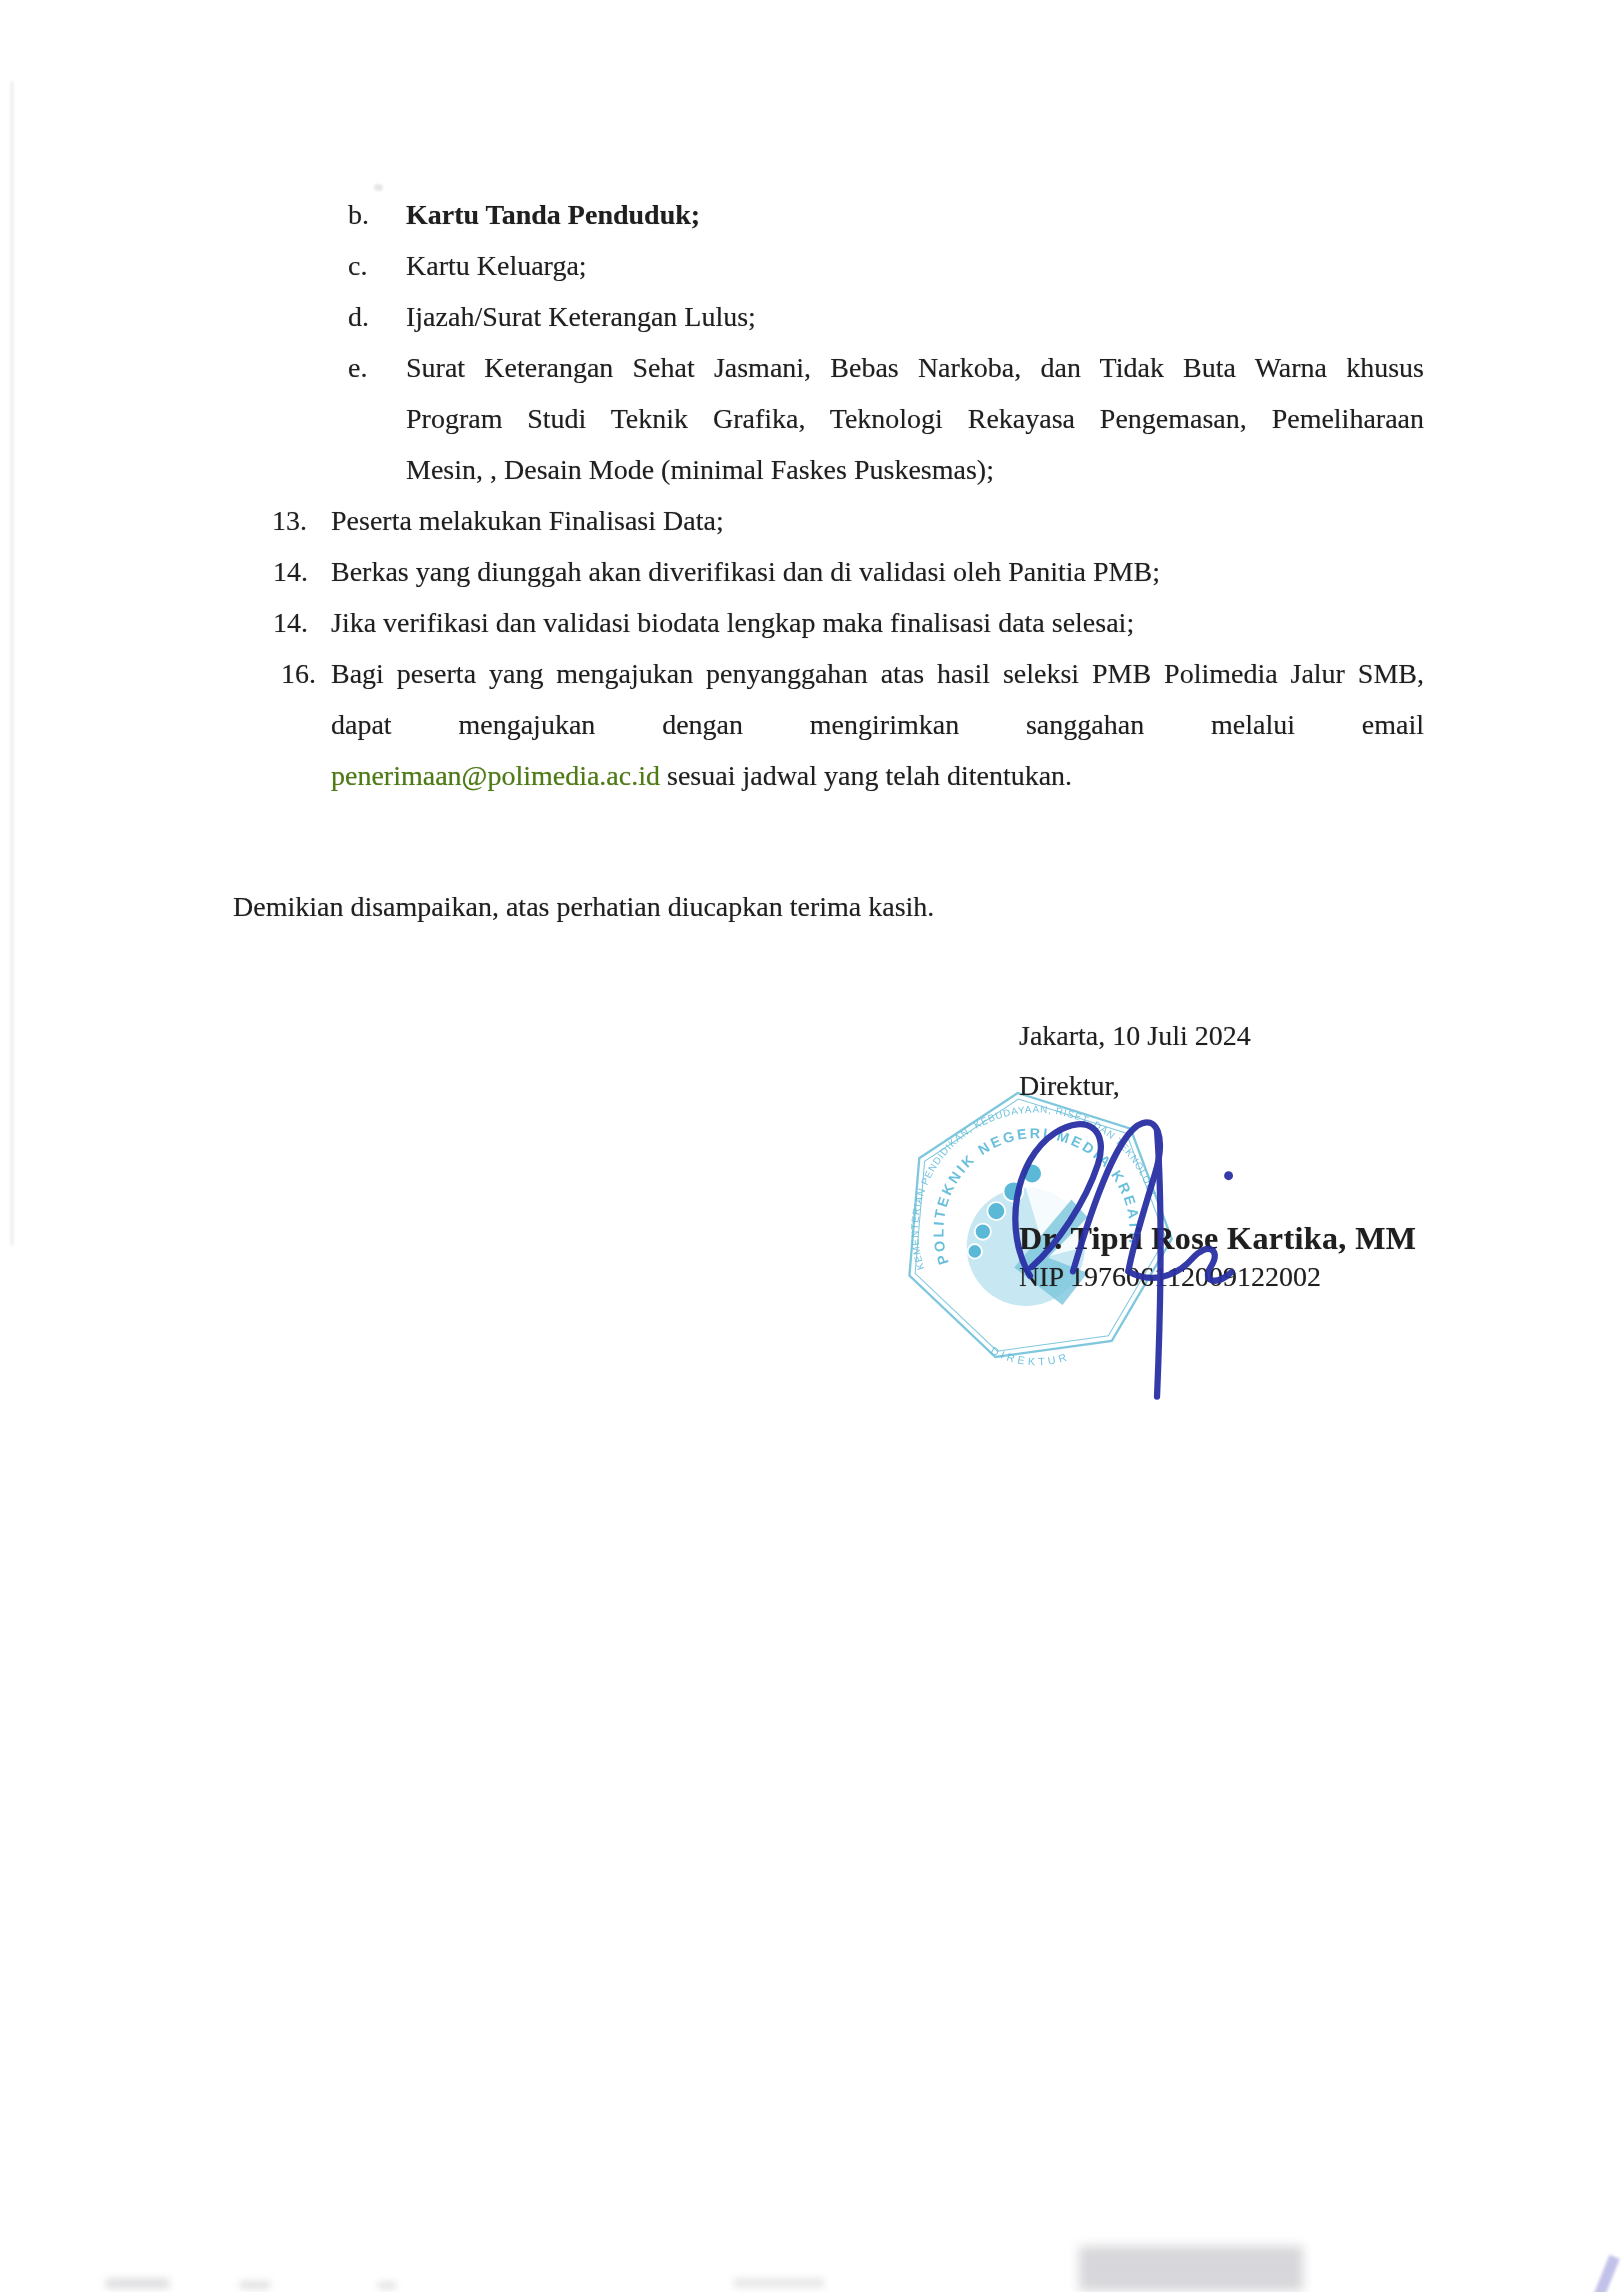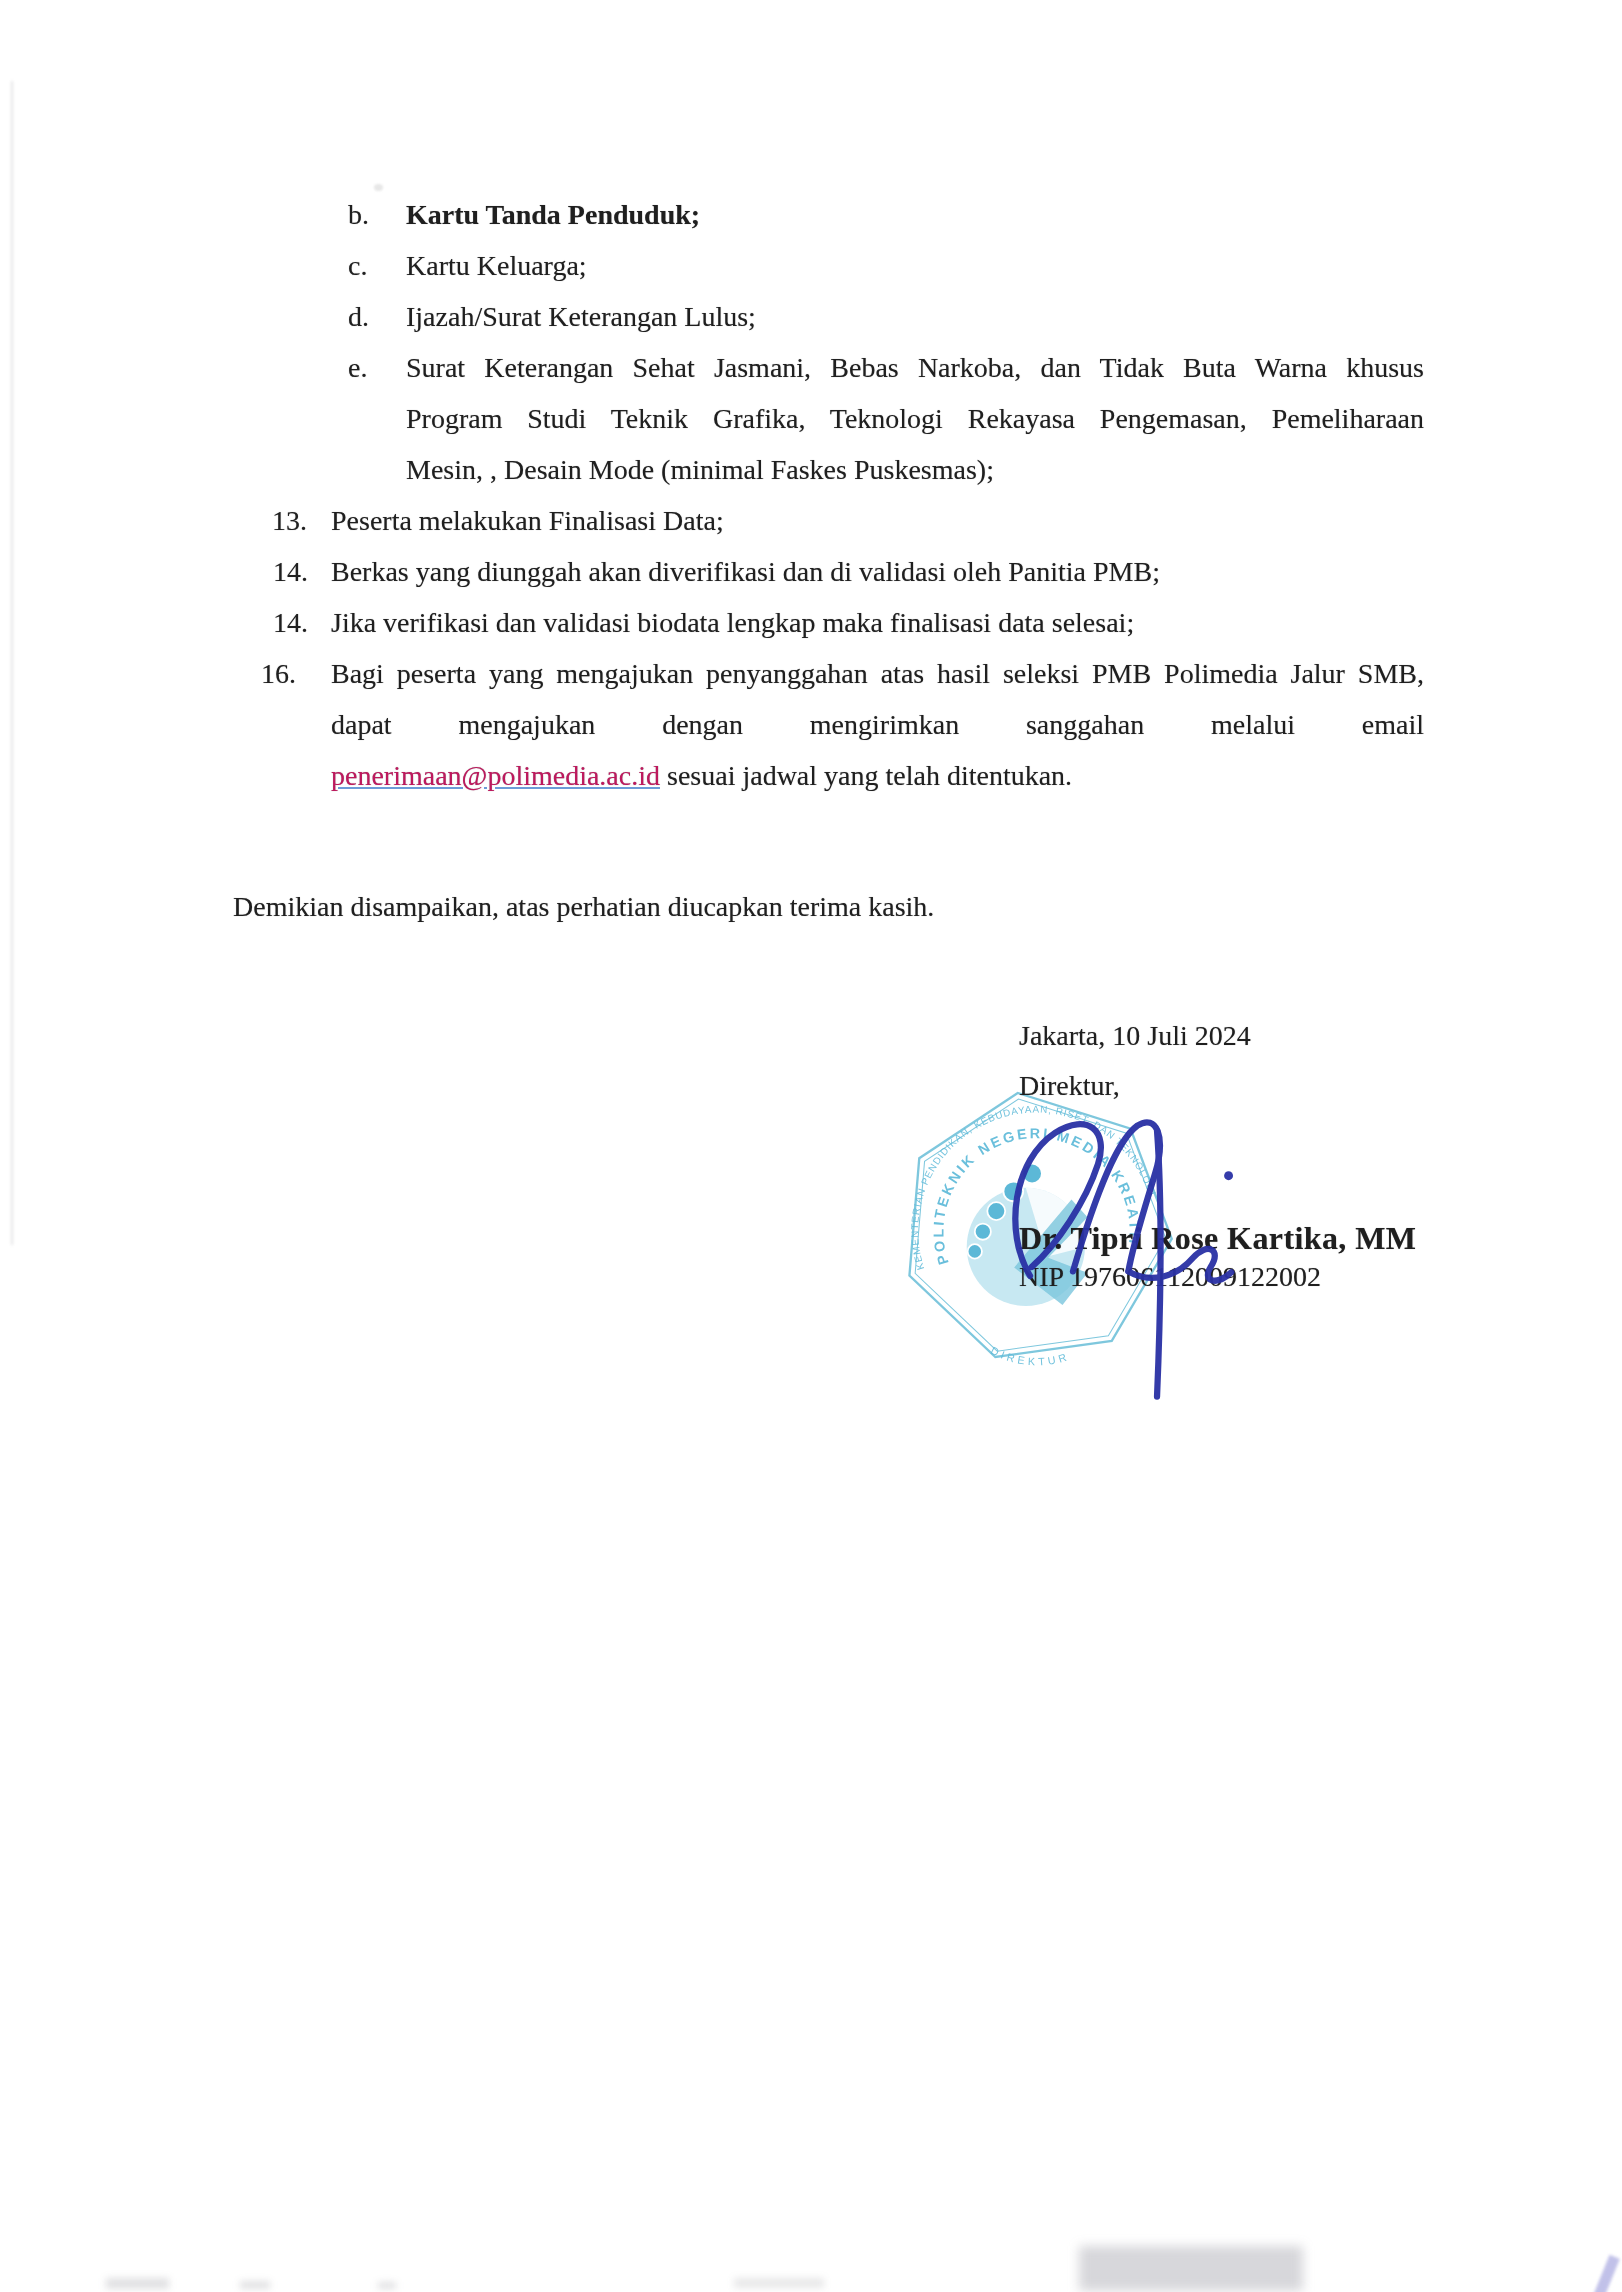--- a/index.html
+++ b/index.html
@@ -12,21 +12,21 @@
     color:#1f1f1f;
   }
   
   .doc-text{ text-shadow:0 0 0.9px rgba(40,40,40,.45); }
 
   .lists{ position:absolute; top:189px; left:0; right:0; z-index:2; }
   .line{ position:relative; height:51px; line-height:51px; font-size:28px; }
   .marker{ position:absolute; top:0; }
   .txt{ margin-right:199px; white-space:nowrap; }
   .txt.just{ white-space:normal; text-align:justify; text-align-last:justify; }
-  .link{ color:#be185d; text-decoration:underline; text-decoration-color:#6d9bd8; cursor:pointer; }
+  .link{ color:#4d7c0f; text-decoration-color:#6d9bd8; cursor:pointer; }
 
   .closing{ position:absolute; left:233px; top:881px; height:51px; line-height:51px;
             font-size:28px; z-index:2; }
 
   .sign-date{ position:absolute; left:1019px; top:1011px; font-size:28px; line-height:50px; z-index:2; }
 
   .sign-name{ position:absolute; left:1019px; top:1220px; font-size:32px; font-weight:bold;
               letter-spacing:0.4px; z-index:3; }
   .sign-nip{ position:absolute; left:1019px; top:1261px; font-size:28px; z-index:3; }
 
@@ -87,21 +87,21 @@
         </div>
         <div class="line">
           <span class="marker" style="left: 273px;">14.</span>
           <div class="txt" style="margin-left: 331px;">Berkas yang diunggah akan diverifikasi dan di validasi oleh Panitia PMB;</div>
         </div>
         <div class="line">
           <span class="marker" style="left: 273px;">14.</span>
           <div class="txt" style="margin-left: 331px;">Jika verifikasi dan validasi biodata lengkap maka finalisasi data selesai;</div>
         </div>
         <div class="line">
-          <span class="marker" style="left: 261px;">16.</span>
+          <span class="marker" style="left: 281px;">16.</span>
           <div class="txt just" style="margin-left: 331px;">Bagi peserta yang mengajukan penyanggahan atas hasil seleksi PMB Polimedia Jalur SMB,</div>
         </div>
         <div class="line">
           <div class="txt just" style="margin-left: 331px;">dapat mengajukan dengan mengirimkan sanggahan melalui email</div>
         </div>
         <div class="line">
           <div class="txt" style="margin-left: 331px;"><span class="link">penerimaan@polimedia.ac.id</span><span> sesuai jadwal yang telah ditentukan.</span></div>
         </div>
       </div>
   </div>

